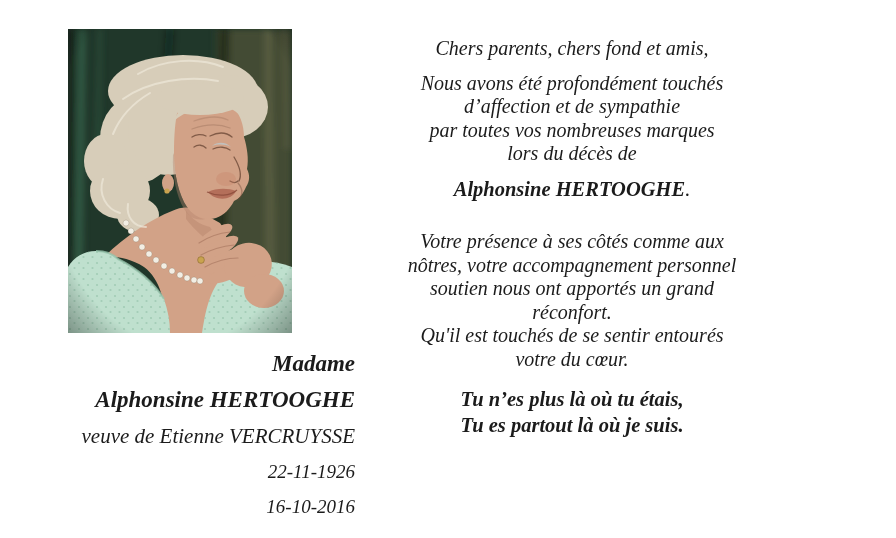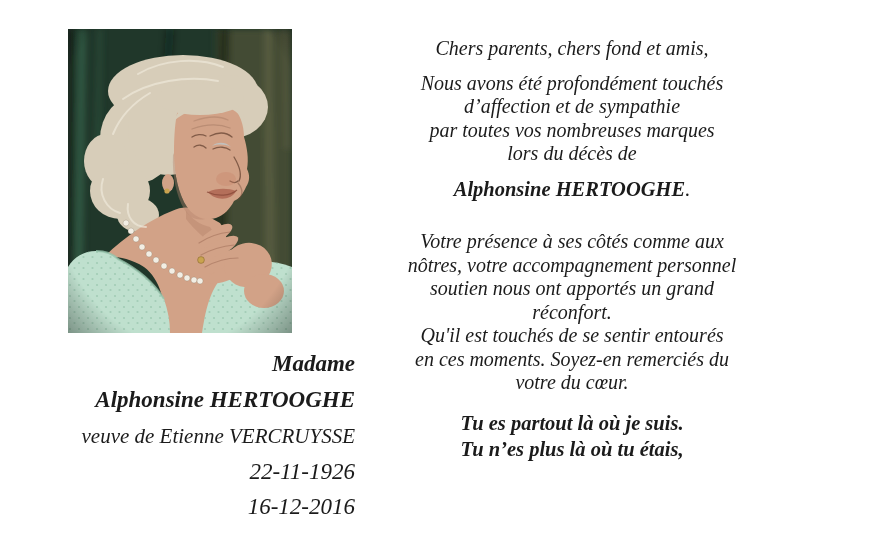--- a/index.html
+++ b/index.html
@@ -18,21 +18,21 @@
   .photo-wrap svg{display:block;width:100%;height:100%;}
   
   .left-col{
     position:absolute;left:7px;top:338px;width:348px;
     text-align:right;font-style:italic;margin-top:8px;
   }
   .left-col .line{white-space:nowrap;}
   .l-title   {font-size:23px;font-weight:bold;line-height:36px;}
   .l-name    {font-size:23px;font-weight:bold;line-height:36px;}
   .l-relation{font-size:21px;font-weight:normal;line-height:36px;}
-  .l-date    {font-size:23px;line-height:35px;}
+  .l-date    {font-size:19px;line-height:35px;}
   
   .right-col{
     position:absolute;left:383px;top:37px;width:378px;
     text-align:center;font-style:italic;font-size:20px;line-height:23.5px;
   }
   .right-col .line{white-space:nowrap;}
   .salutation{margin-bottom:11px;}
   .para-thanks{margin-bottom:12px;text-align:center;}
   .name-line{margin-bottom:29px;font-size:20.5px;}
   .name-line .bold{font-weight:bold;}
@@ -163,21 +163,21 @@
 
       <rect x="0" y="0" width="224" height="304" fill="url(#vign)"></rect>
     </svg>
   </div>
 
   <div class="left-col">
     <div class="line l-title">Madame</div>
     <div class="line l-name">Alphonsine HERTOOGHE</div>
     <div class="line l-relation">veuve de Etienne VERCRUYSSE</div>
     <div class="line l-date">22-11-1926</div>
-    <div class="line l-date">16-12-2016</div>
+    <div class="line l-date">16-10-2016</div>
   </div>
 
   <div class="right-col">
     <div class="salutation line">Chers parents, chers fond et amis,</div>
 
     <div class="para-thanks">
       <div class="line">Nous avons été profondément touchés</div>
       <div class="line">d’affection et de sympathie</div>
       <div class="line">par toutes vos nombreuses marques</div>
       <div class="line">lors du décès de</div>
@@ -186,23 +186,22 @@
     <div class="name-line line">
       <span class="bold">Alphonsine HERTOOGHE</span><span>.</span>
     </div>
 
     <div class="para-support">
       <div class="line">Votre présence à ses côtés comme aux</div>
       <div class="line">nôtres, votre accompagnement personnel</div>
       <div class="line">soutien nous ont apportés un grand</div>
       <div class="line">réconfort.</div>
       <div class="line">Qu'il est touchés de se sentir entourés</div>
-      <div class="line">en ces moments. Soyez-en remerciés du</div>
       <div class="line">votre du cœur.</div>
     </div>
 
     <div class="closing">
+      <div class="line">Tu n’es plus là où tu étais,</div>
       <div class="line">Tu es partout là où je suis.</div>
-      <div class="line">Tu n’es plus là où tu étais,</div>
     </div>
   </div>
 
 </div>
 
 </body></html>

